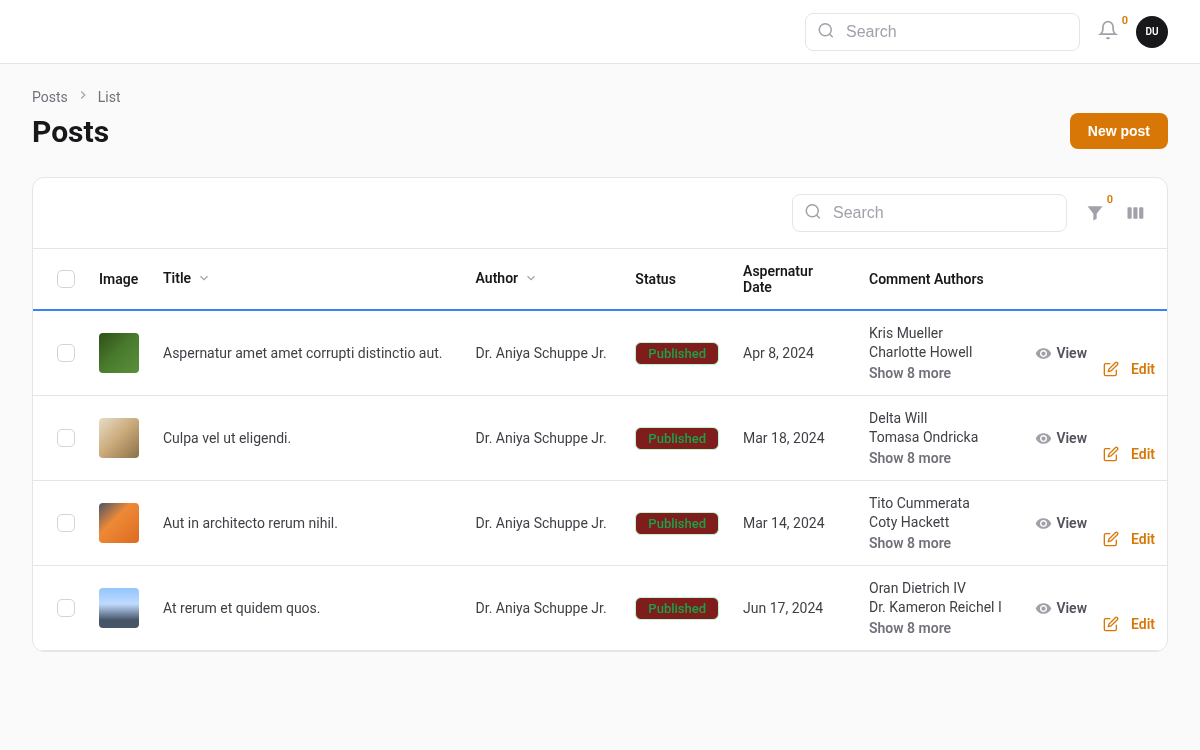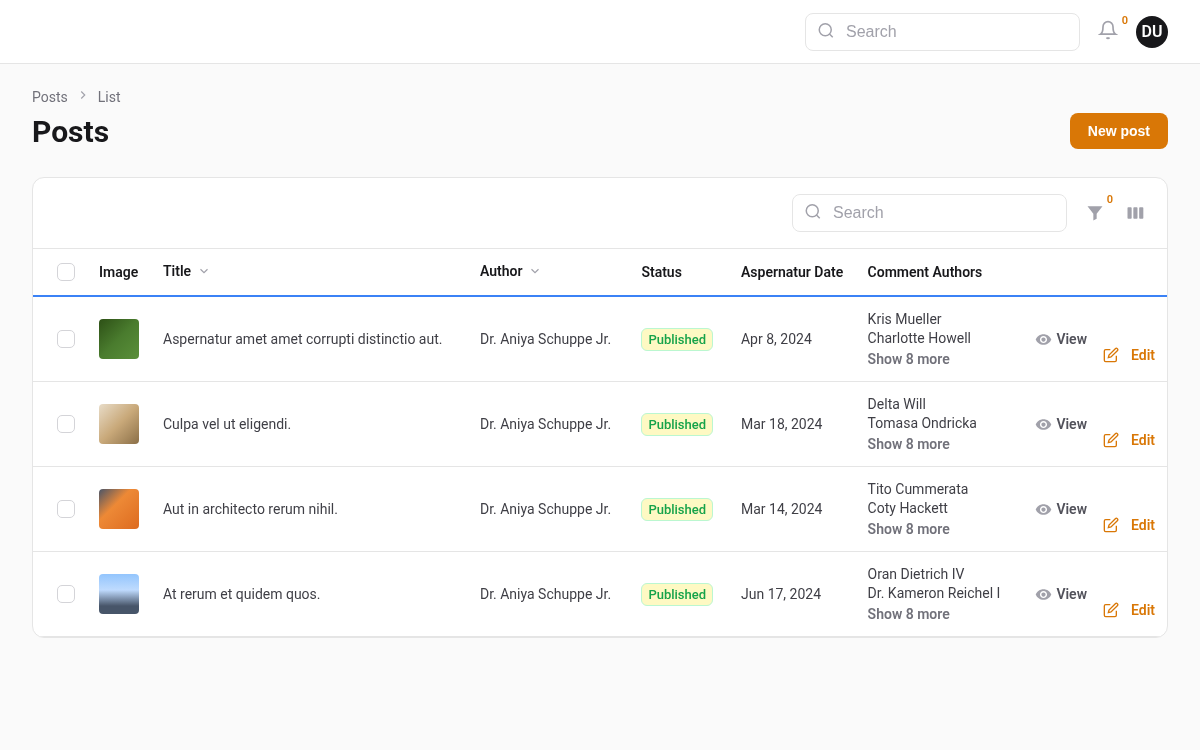--- a/index.html
+++ b/index.html
@@ -69,21 +69,21 @@
     }
     .avatar {
       width: 32px;
       height: 32px;
       border-radius: 50%;
       background: #18181b;
       color: #fff;
       display: flex;
       align-items: center;
       justify-content: center;
-      font-size: 16px;
+      font-size: 10px;
       font-weight: 600;
       cursor: pointer;
     }
     .container {
       padding: 24px 32px;
     }
     .breadcrumb {
       display: flex;
       align-items: center;
       gap: 8px;
@@ -194,23 +194,23 @@
       height: 40px;
       border-radius: 4px;
       display: block;
     }
     .thumb-1 { background: linear-gradient(135deg, #2d5016 0%, #4a7c2e 50%, #5a8f3a 100%); }
     .thumb-2 { background: linear-gradient(135deg, #e8dcc8 0%, #c9a97a 50%, #8b6f47 100%); }
     .thumb-3 { background: linear-gradient(135deg, #4a5568 0%, #ed8936 40%, #dd6b20 100%); }
     .thumb-4 { background: linear-gradient(180deg, #93c5fd 0%, #bfdbfe 40%, #475569 80%); }
     .status-badge {
       display: inline-block;
-      padding: 3px 6px;
+      padding: 3px 12px;
       border: 1px solid #bbf7d0;
-      background: #fef9c3;
+      background: #7f1d1d;
       color: #16a34a;
       border-radius: 6px;
       font-size: 13px;
       font-weight: 500;
     }
     .comment-list {
       display: flex;
       flex-direction: column;
       gap: 3px;
     }

